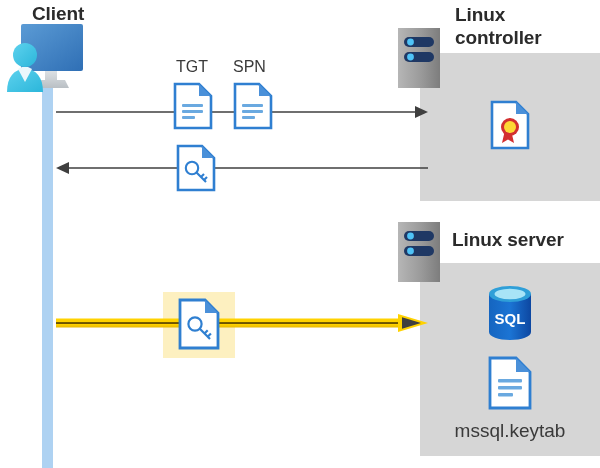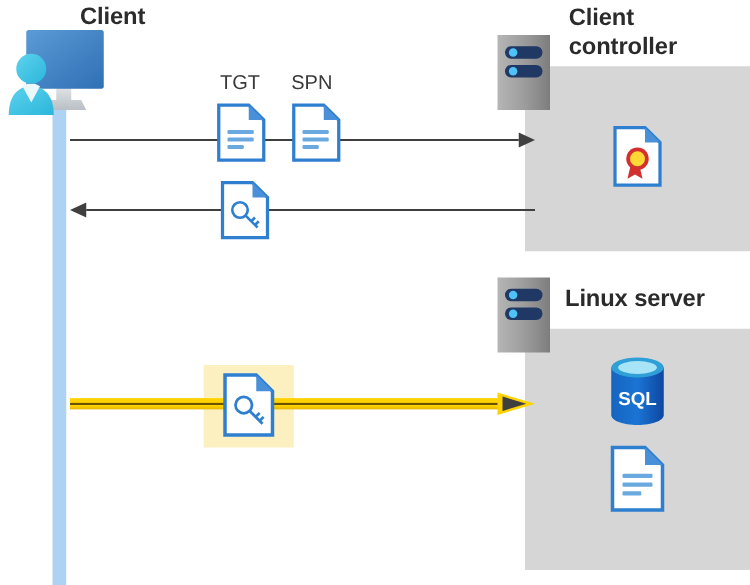--- a/index.html
+++ b/index.html
@@ -9,21 +9,21 @@
   .abs{position:absolute;}
 
   
   .panel{background:#d6d6d6;}
   #dc-panel{left:420px;top:53px;width:180px;height:148px;}
   #linux-panel{left:420px;top:263px;width:180px;height:193px;}
 
   
   .heading{font-weight:bold;color:#2b2b2b;font-size:19px;line-height:23px;
            letter-spacing:-0.1px;}
-  #client-title{left:32px;top:2px;width:120px;margin-left:32px;}
+  #client-title{left:32px;top:2px;width:120px;}
   #dc-title{left:455px;top:3px;width:140px;}
   #linux-title{left:452px;top:228px;width:150px;}
 
   
   #lifeline{left:42px;top:88px;width:11px;height:380px;background:#aed2f2;}
 
   
   .flabel{font-size:16px;color:#3a3a3a;line-height:22px;}
   #tgt-label{left:176px;top:56px;}
   #spn-label{left:233px;top:56px;}
@@ -40,21 +40,21 @@
 <body>
 
 <div class="stage">
 
   <div class="abs panel" id="dc-panel"></div>
   <div class="abs panel" id="linux-panel"></div>
 
   <div class="abs" id="lifeline"></div>
 
   <div class="abs heading" id="client-title">Client</div>
-  <div class="abs heading" id="dc-title">Client controller</div>
+  <div class="abs heading" id="dc-title">Linux controller</div>
   <div class="abs heading" id="linux-title">Linux server</div>
 
   <div class="abs" style="left:4px;top:22px;width:92px;height:72px;">
     <svg width="92" height="72" viewBox="0 0 92 72">
       <defs>
         <linearGradient id="gMon" x1="0" y1="0" x2="1" y2="1">
           <stop offset="0%" stop-color="#5b9bd5"></stop>
             <stop offset="100%" stop-color="#2f6fb5"></stop>
         </linearGradient>
         <linearGradient id="gStand" x1="0" y1="0" x2="0" y2="1">
@@ -191,20 +191,21 @@
       <path d="M2 2 h26 l14 14 v36 h-40 z" fill="#ffffff" stroke="#2f7fd1" stroke-width="2.8"></path>
       <path d="M28 2 l14 14 h-14 z" fill="#4a90d9"></path>
       <g fill="#6aa9e0">
         <rect x="10" y="23" width="24" height="3.4" rx="1"></rect>
         <rect x="10" y="30" width="24" height="3.4" rx="1"></rect>
         <rect x="10" y="37" width="15" height="3.4" rx="1"></rect>
       </g>
     </svg>
   </div>
 
+  <div class="abs" id="keytab-label">mssql.keytab</div>
 
   <div class="abs" id="hl-box"></div>
 
   <div class="abs" style="left:56px;top:314px;width:372px;height:18px;">
     <svg width="372" height="18" viewBox="0 0 372 18">
       <defs>
         <linearGradient id="gYl" x1="0" y1="0" x2="0" y2="1">
           <stop offset="0%" stop-color="#ffd200"></stop>
           <stop offset="38%" stop-color="#ffd200"></stop>
           <stop offset="45%" stop-color="#6b5300"></stop>

